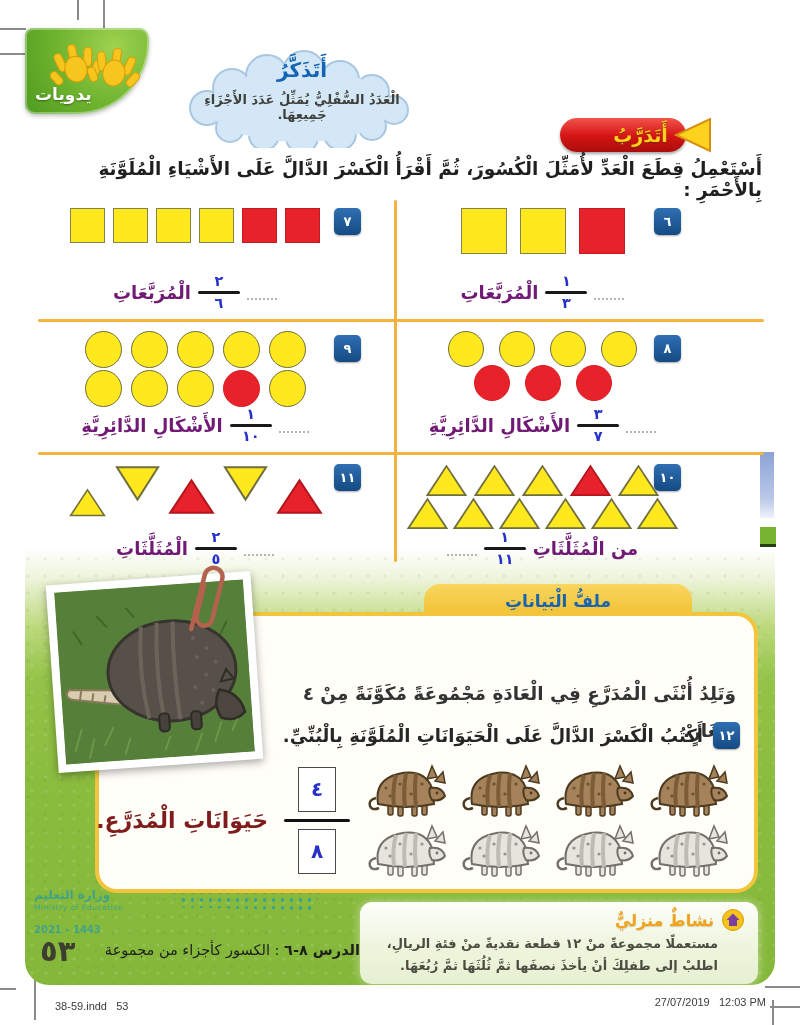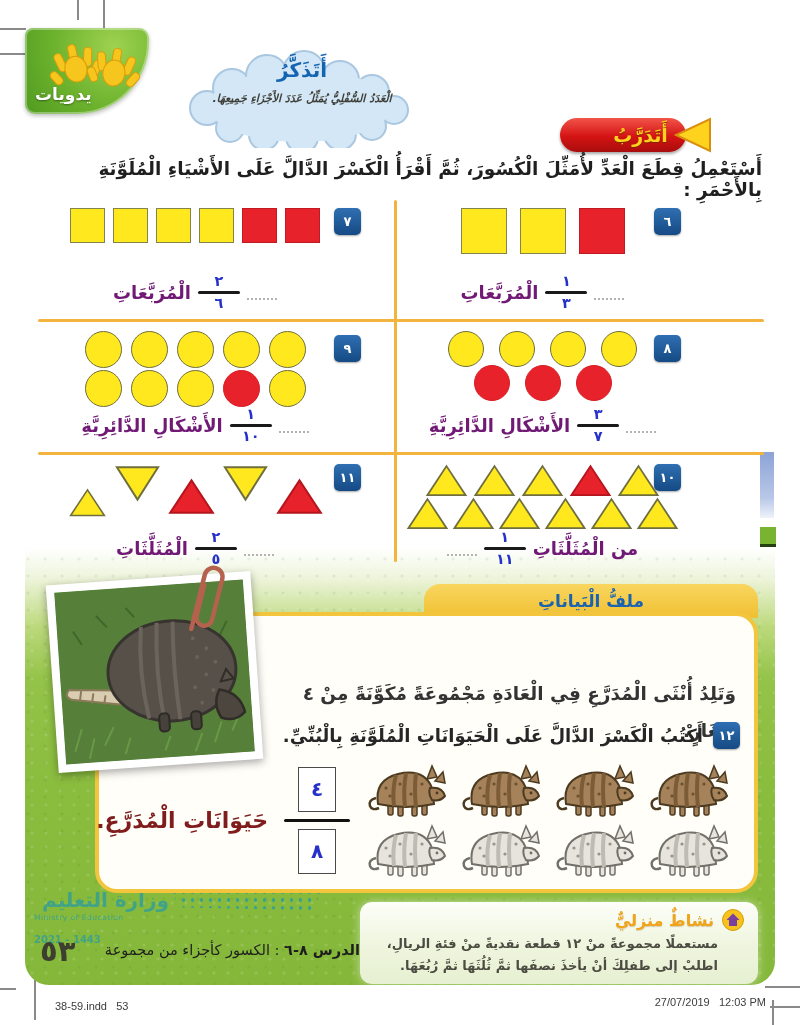--- a/index.html
+++ b/index.html
@@ -17,21 +17,21 @@
   .hands-badge .label{position:absolute;left:10px;bottom:10px;color:#fff;font-weight:bold;font-size:17px;
     text-shadow:0 1px 2px rgba(0,0,0,.4);}
   .hands-badge svg{position:absolute;right:6px;top:6px;}
 
   
   .cloud-wrap{position:absolute;left:172px;top:36px;width:260px;height:112px;}
   .cloud-wrap svg{position:absolute;left:0;top:0;}
   .cloud-title{position:absolute;top:22px;left:0;right:0;text-align:center;color:#1464b4;
     font-size:20px;font-weight:bold;}
   .cloud-body{position:absolute;top:56px;left:10px;right:10px;text-align:center;color:#40403a;
-    font-size:11px;font-weight:bold;direction:rtl;font-style:italic;}
+    font-size:13px;font-weight:bold;direction:rtl;}
 
   
   .practice-banner{position:absolute;left:560px;top:118px;width:126px;height:34px;
     background:linear-gradient(180deg,#f2544a,#d41313 55%,#a90d0d);border-radius:18px;
     display:flex;align-items:center;justify-content:center;color:#ffd21e;font-size:19px;font-weight:bold;
     box-shadow:0 2px 3px rgba(0,0,0,.35);text-shadow:0 1px 1px #7d2b00;padding-left:35px;}
   .banner-arrow{position:absolute;left:672px;top:116px;}
 
   
   .instruction{position:absolute;left:35px;right:38px;top:158px;direction:rtl;text-align:right;
@@ -88,21 +88,21 @@
   
   .green-bg{position:absolute;left:25px;top:548px;width:750px;height:437px;z-index:1;
     border-radius:0 0 24px 24px;
     background:
       radial-gradient(circle at 7px 5px, rgba(255,255,255,.12) 1.2px, transparent 2px),
       radial-gradient(circle at 3px 11px, rgba(38,84,8,.08) 1.2px, transparent 2px),
       linear-gradient(180deg,#ffffff 0%,#edf4da 7%,#bcd97c 18%,#93c348 30%,#8abc3e 55%,#85b83a 100%);
     background-size:14px 14px,17px 17px,100% 100%;}
 
   
-  .data-tab{position:absolute;left:424px;top:584px;width:334px;height:34px;z-index:3;
+  .data-tab{position:absolute;left:424px;top:584px;width:268px;height:34px;z-index:3;
     background:linear-gradient(180deg,#f9d65f,#f0bf32);border-radius:16px 16px 0 0;
     display:flex;align-items:center;justify-content:center;color:#1a63b0;font-size:17px;font-weight:bold;}
   .data-box{position:absolute;left:95px;top:612px;width:663px;height:281px;z-index:3;
     background:#fffef9;border:4px solid #f2c53d;border-radius:22px;}
   .df-para{position:absolute;top:22px;right:18px;left:188px;direction:rtl;text-align:right;
     font-size:18.5px;line-height:37px;font-weight:bold;color:#333;}
   .q12-row{position:absolute;top:106px;right:14px;left:120px;display:flex;direction:rtl;
     align-items:center;gap:10px;}
   .q12-row .num-badge{position:static;}
   .q12-text{font-size:18px;font-weight:bold;color:#262626;direction:rtl;}
@@ -126,21 +126,21 @@
   .home-box{position:absolute;left:360px;top:902px;width:398px;height:82px;z-index:2;border-radius:12px;
     background:linear-gradient(180deg,#fdfef9,#eef5dd 55%,#e6f0d1);box-shadow:0 0 10px rgba(255,255,255,.5);}
   .home-head{display:flex;direction:rtl;align-items:center;gap:8px;padding:7px 14px 2px 10px;}
   .home-title{color:#f0a41c;font-size:16px;font-weight:bold;text-shadow:0 1px 1px rgba(120,70,0,.25);}
   .home-line{direction:rtl;text-align:right;padding:0 40px 0 10px;font-size:13px;line-height:1.7;
     color:#4c4c42;font-weight:bold;}
 
   
   .ministry{position:absolute;left:34px;top:888px;width:150px;z-index:2;color:#2f9e9a;opacity:.8;
     line-height:1.25;}
-  .ministry .m1{font-size:20px;font-weight:bold;margin-left:8px;}
+  .ministry .m1{font-size:12px;font-weight:bold;}
   .ministry .m2{font-size:7.5px;letter-spacing:.5px;}
   .ministry .m3{font-size:10px;font-weight:bold;margin-top:12px;}
   .dots-pattern{position:absolute;left:170px;top:880px;width:160px;height:30px;z-index:2;opacity:.85;
     background:radial-gradient(circle,#2f9e9a 1.5px,transparent 2.1px);background-size:9px 8px;
     clip-path:polygon(0 45%,100% 0,88% 100%,8% 92%);}
   .pageno{position:absolute;left:40px;top:934px;z-index:2;font-size:29px;font-weight:bold;color:#3d3d30;}
   .lesson{position:absolute;left:92px;top:942px;width:268px;z-index:2;direction:rtl;font-size:14.5px;
     color:#1e1e1e;}
   .lesson .bold{font-weight:bold;text-align:center;}
   .print-file{position:absolute;left:55px;top:1000px;font-size:11px;color:#3c3c3c;white-space:pre;

